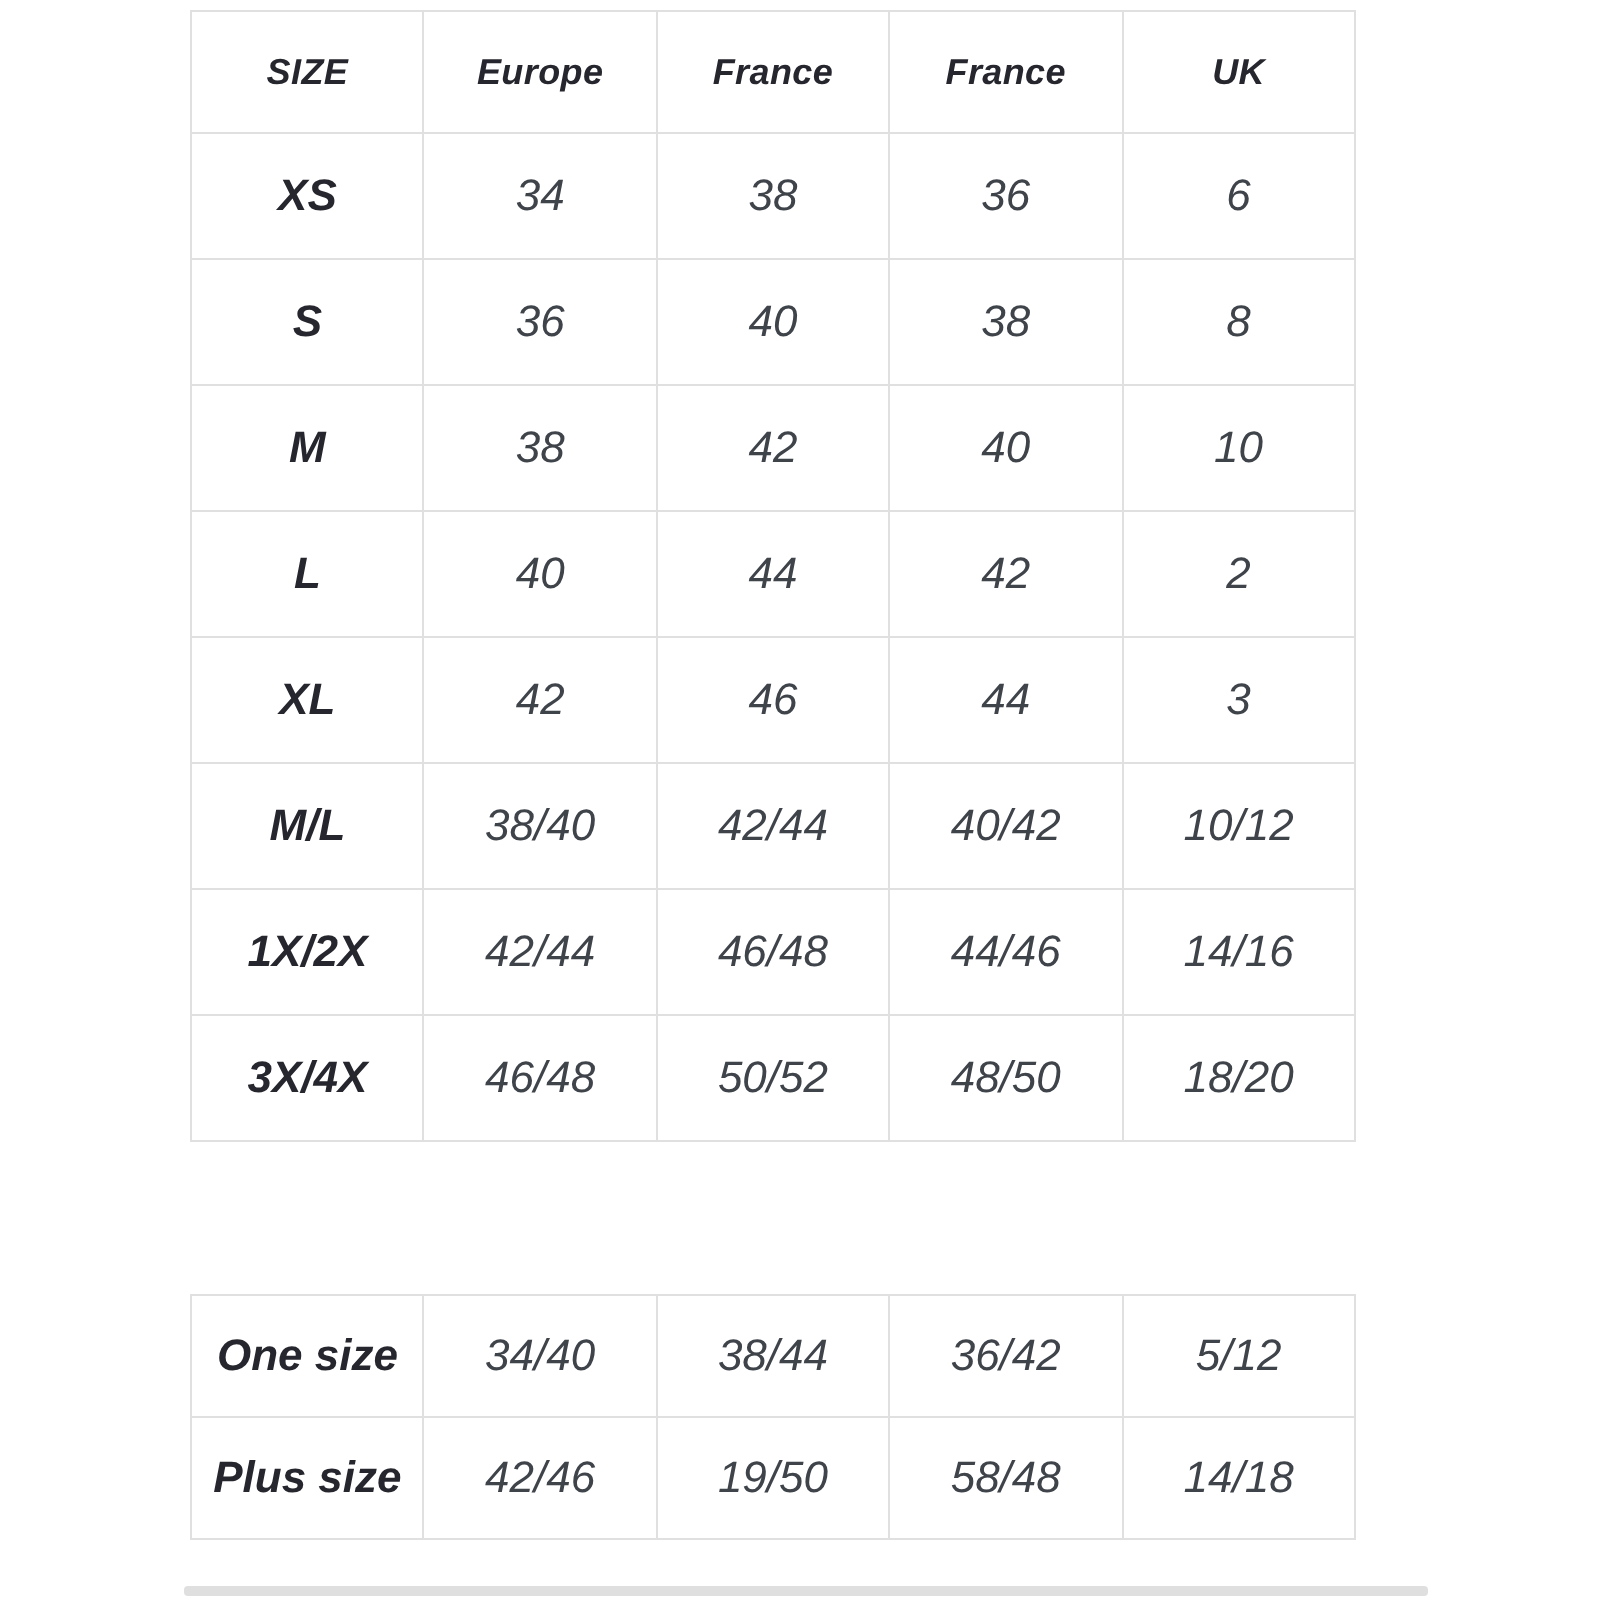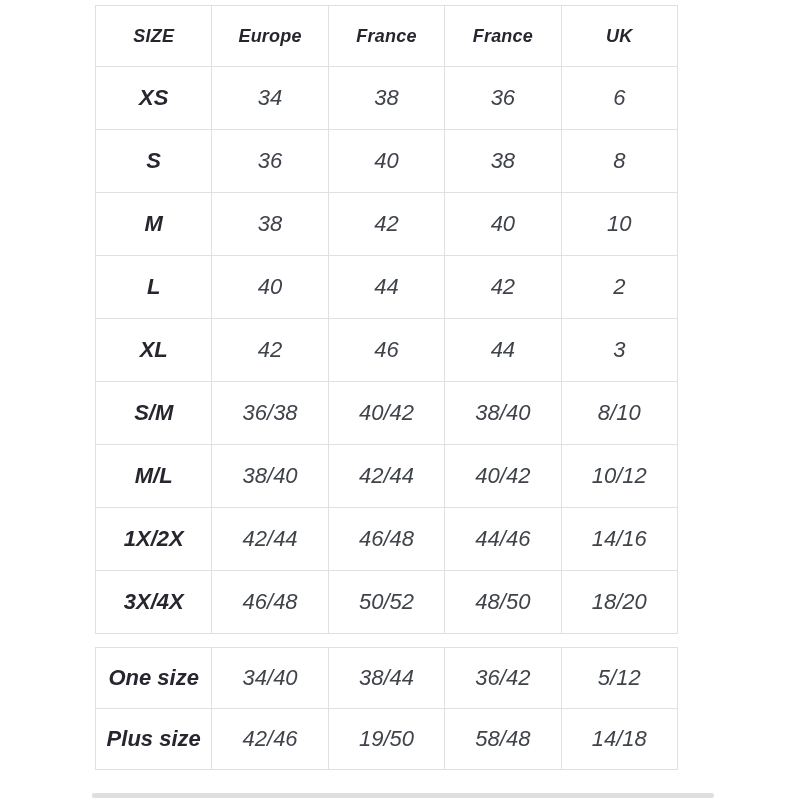--- a/index.html
+++ b/index.html
@@ -108,27 +108,20 @@
         <td>2</td>
       </tr>
       <tr>
         <td class="row-label">XL</td>
         <td>42</td>
         <td>46</td>
         <td>44</td>
         <td>3</td>
       </tr>
       <tr>
-        <td class="row-label">S/M</td>
-        <td>36/38</td>
-        <td>40/42</td>
-        <td>38/40</td>
-        <td>8/10</td>
-      </tr>
-      <tr>
         <td class="row-label">M/L</td>
         <td>38/40</td>
         <td>42/44</td>
         <td>40/42</td>
         <td>10/12</td>
       </tr>
       <tr>
         <td class="row-label">1X/2X</td>
         <td>42/44</td>
         <td>46/48</td>

